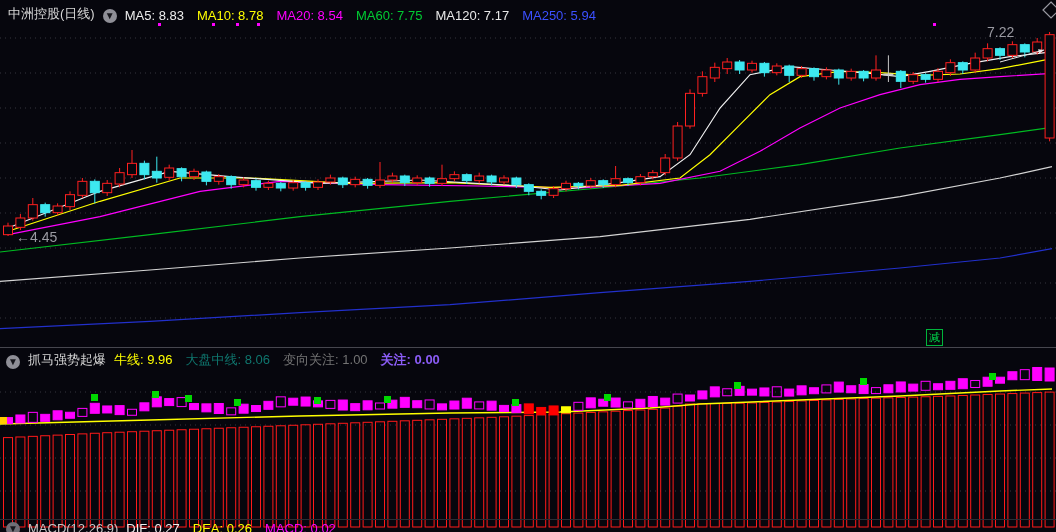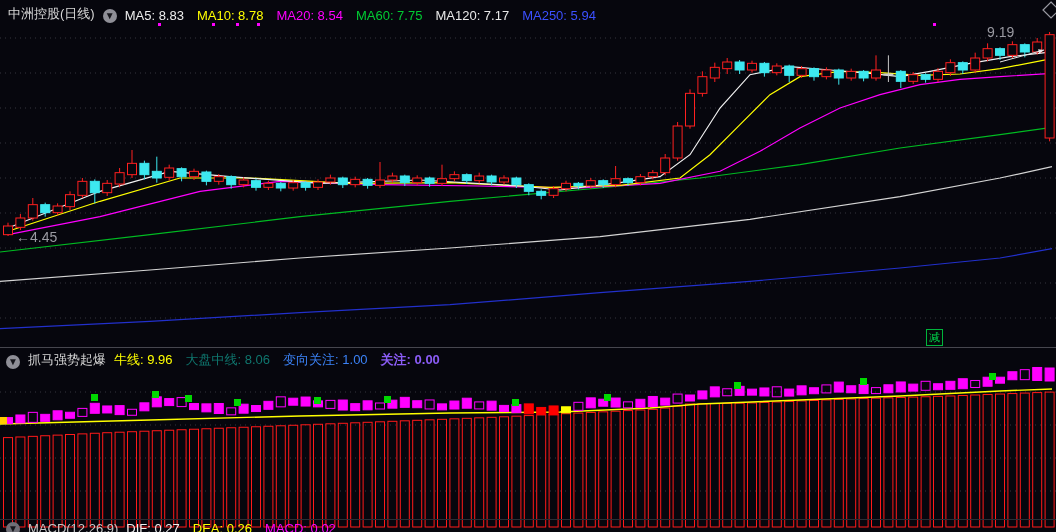--- a/index.html
+++ b/index.html
@@ -418,30 +418,30 @@
     <rect x="989" y="25" width="7" height="7" fill="#00d800"></rect>
     <rect x="0" y="69" width="7" height="7" fill="#ffcc00"></rect>
   </svg>
 
 <div class="hdr" style="top:5px;left:8px;">
   <span class="ttl">中洲控股(日线)</span>
   <span class="circ">▼</span>
   <span id="ma-readouts"><span class="kv" style="color: rgb(238, 238, 238);">MA5: 8.83</span><span class="kv" style="color: rgb(255, 255, 0);">MA10: 8.78</span><span class="kv" style="color: rgb(255, 0, 255);">MA20: 8.54</span><span class="kv" style="color: rgb(0, 204, 51);">MA60: 7.75</span><span class="kv" style="color: rgb(232, 232, 232);">MA120: 7.17</span><span class="kv" style="color: rgb(60, 80, 255);">MA250: 5.94</span></span>
 </div>
 
-<div class="chart-label" id="high-label" style="left: 987px; top: 24px;">9.19</div>
+<div class="chart-label" id="high-label" style="left: 987px; top: 24px;">7.22</div>
 <div class="chart-label" id="low-label" style="left: 16px; top: 229px;">←4.45</div>
 <div class="badge" id="reduce-badge" style="left: 926px; top: 329px;">减</div>
 
 <div class="divider" id="divider-1"></div>
 
 <div class="hdr" style="top:351px;left:6px;">
   <span class="circ">▼</span>
   <span class="ttl">抓马强势起爆</span>
-  <span id="p2-readouts"><span class="kv" style="color: rgb(255, 255, 0);">牛线: 9.96</span><span class="kv" style="color: #0f766e;">大盘中线: 8.06</span><span class="kv" style="color: #3b82f6; margin-top: 41px;">变向关注: 1.00</span><span class="kv" style="color: #8b5cf6; font-weight: bold;">关注: 0.00</span></span>
+  <span id="p2-readouts"><span class="kv" style="color: rgb(255, 255, 0);">牛线: 9.96</span><span class="kv" style="color: #0f766e;">大盘中线: 8.06</span><span class="kv" style="color: #737373; margin-top: 41px;">变向关注: 1.00</span><span class="kv" style="color: #8b5cf6; font-weight: bold;">关注: 0.00</span></span>
 </div>
 
 <div class="divider" id="divider-2"></div>
 
 <div class="hdr abs" id="macd-row" style="left:6px;">
   <span class="circ" style="background:#6e6e76;">▼</span>
   <span class="ttl" style="color:#c8c8c8;">MACD(12,26,9)</span>
   <span id="macd-readouts"><span class="kv" style="color: rgb(238, 238, 238);">DIF: 0.27</span><span class="kv" style="color: rgb(255, 255, 0);">DEA: 0.26</span><span class="kv" style="color: rgb(255, 0, 255);">MACD: 0.02</span></span>
 </div>
 

